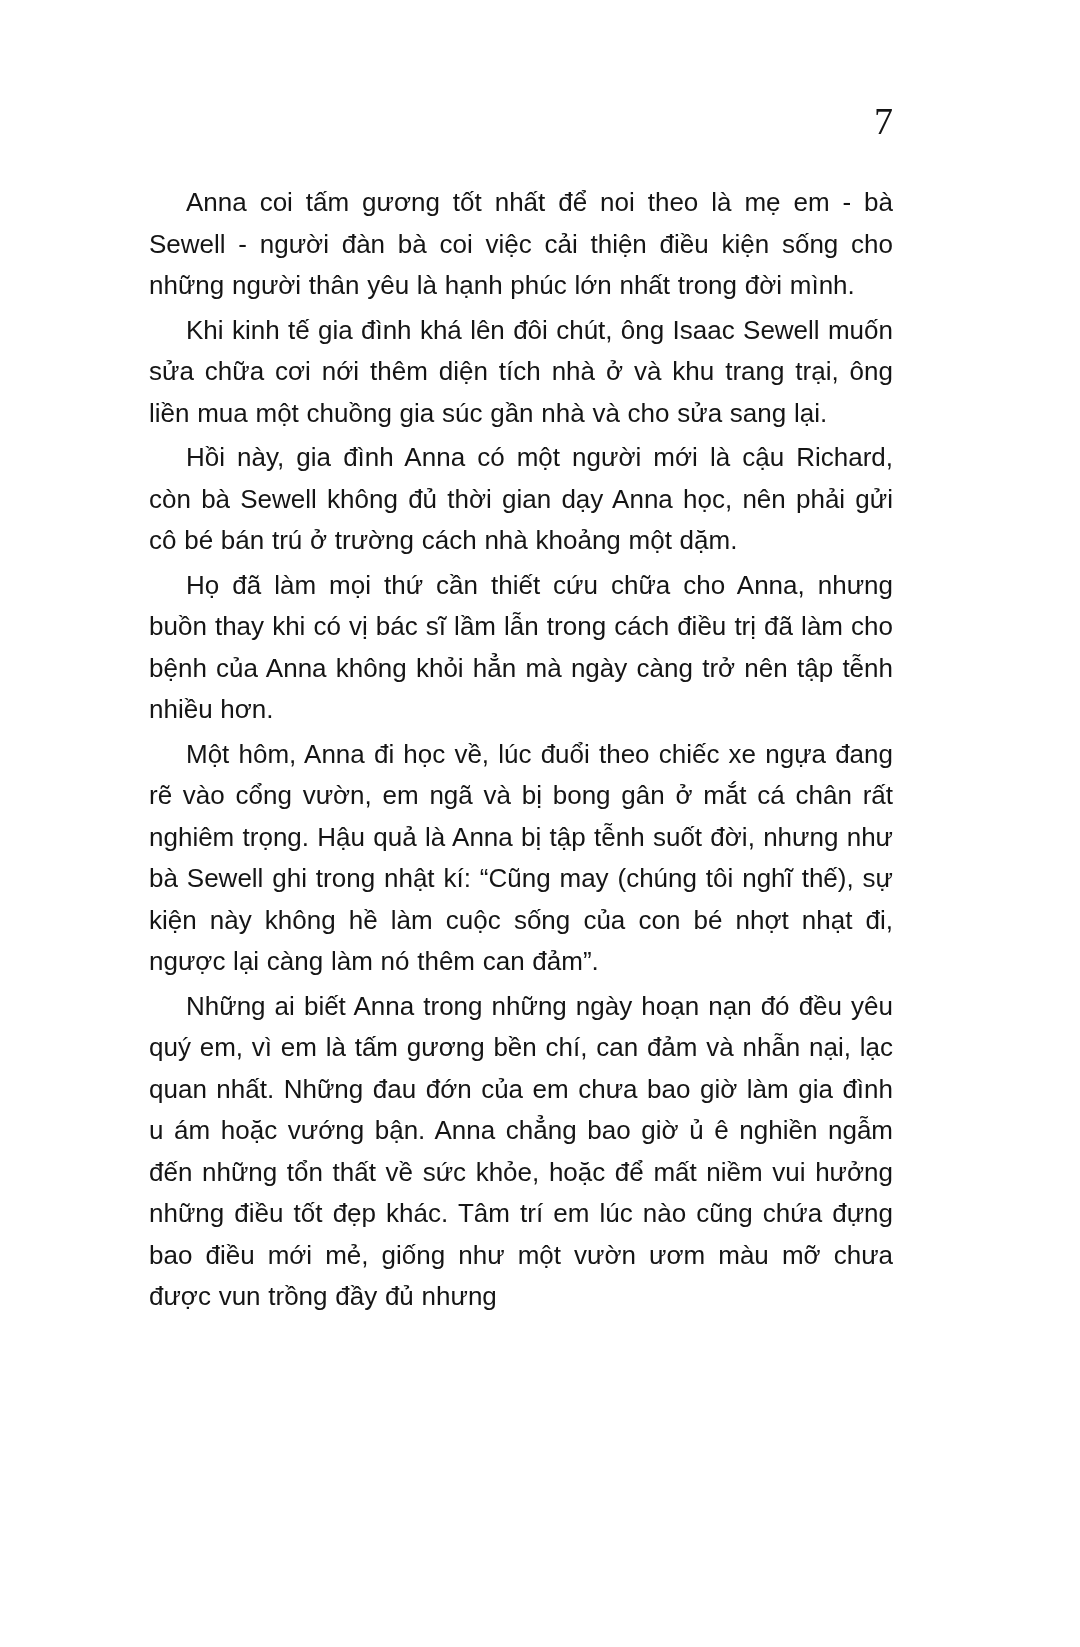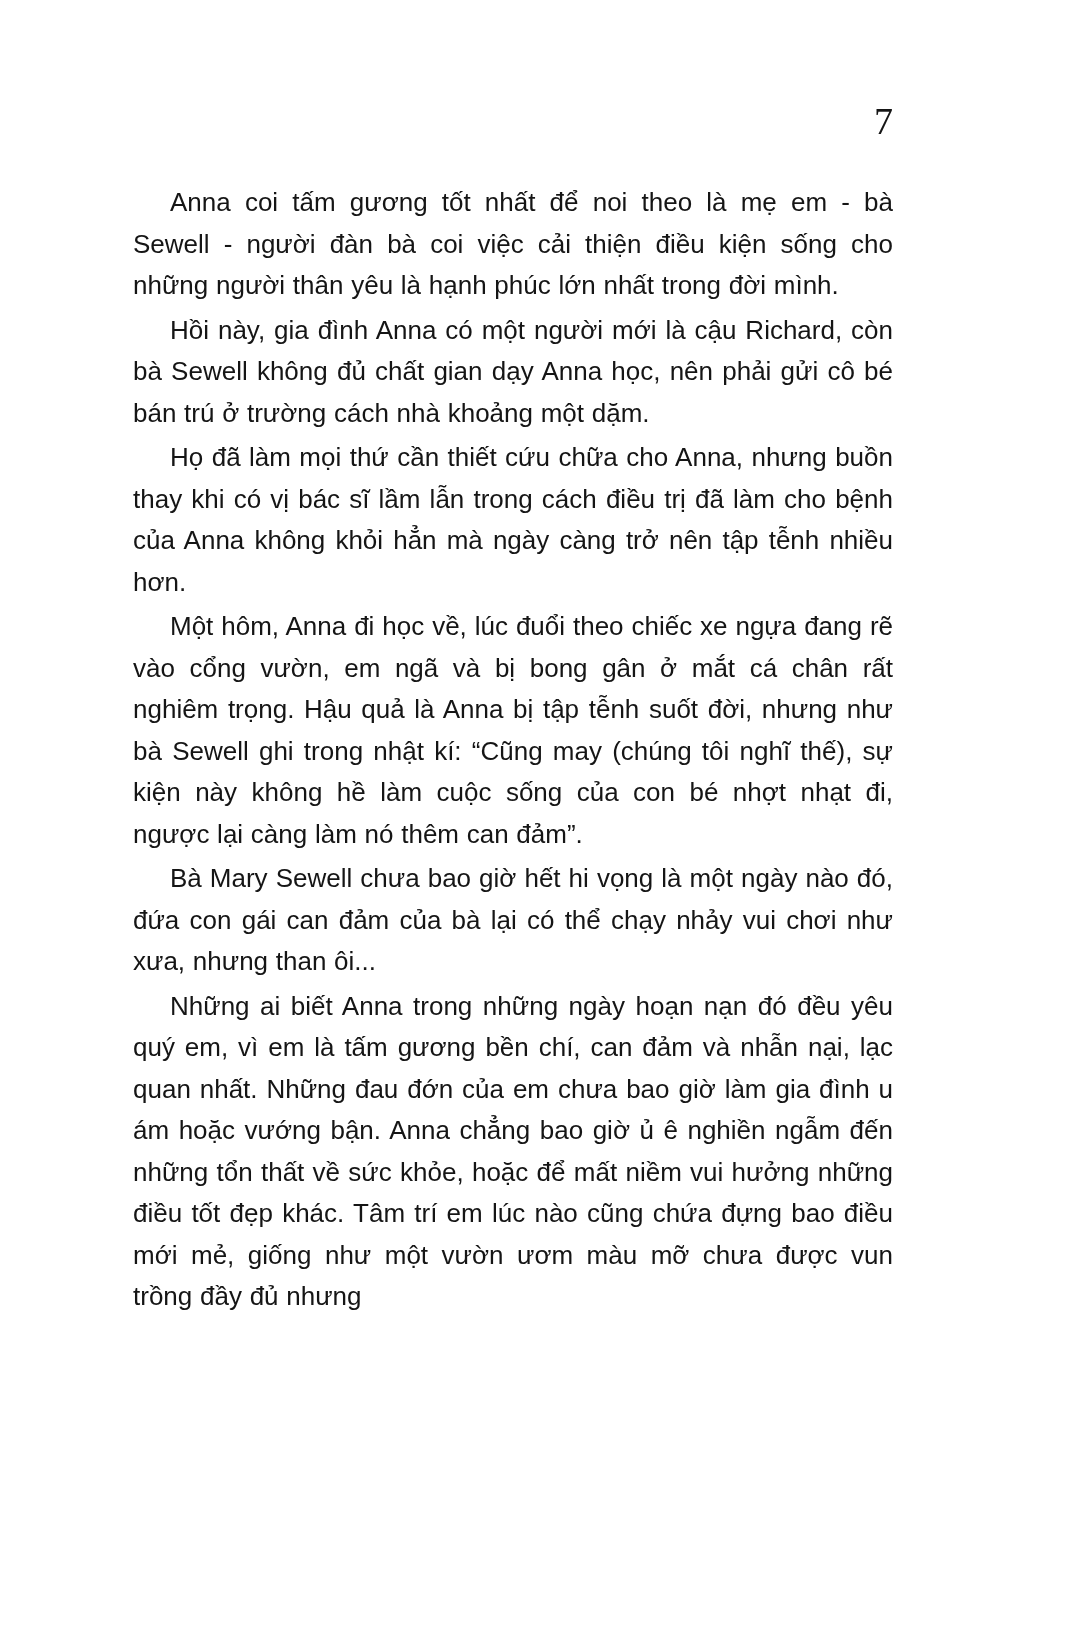--- a/index.html
+++ b/index.html
@@ -26,38 +26,38 @@
     line-height: 42px;
     color: #151515;
   }
   .content {
     position: absolute;
     top: 182px;
     left: 133px;
     width: 760px;
   }
   .content p {
-    margin: 0 0 3px 0;
+    margin: 0 0 3px 16px;
     font-size: 26px;
     line-height: 41.5px;
     color: #151515;
     text-align: justify;
     text-indent: 37px;
     word-spacing: 0.5px;
   }
 </style>
 </head>
 <body>
 
 <div class="page">
 
   <div class="page-number">7</div>
 
   <div class="content">
     <p>Anna coi tấm gương tốt nhất để noi theo là mẹ em - bà Sewell - người đàn bà coi việc cải thiện điều kiện sống cho những người thân yêu là hạnh phúc lớn nhất trong đời mình.</p>
-    <p>Hồi này, gia đình Anna có một người mới là cậu Richard, còn bà Sewell không đủ chất gian dạy Anna học, nên phải gửi cô bé bán trú ở trường cách nhà khoảng một dặm.</p>
+    <p>Khi kinh tế gia đình khá lên đôi chút, ông Isaac Sewell muốn sửa chữa cơi nới thêm diện tích nhà ở và khu trang trại, ông liền mua một chuồng gia súc gần nhà và cho sửa sang lại.</p>
+    <p>Hồi này, gia đình Anna có một người mới là cậu Richard, còn bà Sewell không đủ thời gian dạy Anna học, nên phải gửi cô bé bán trú ở trường cách nhà khoảng một dặm.</p>
     <p>Họ đã làm mọi thứ cần thiết cứu chữa cho Anna, nhưng buồn thay khi có vị bác sĩ lầm lẫn trong cách điều trị đã làm cho bệnh của Anna không khỏi hẳn mà ngày càng trở nên tập tễnh nhiều hơn.</p>
     <p>Một hôm, Anna đi học về, lúc đuổi theo chiếc xe ngựa đang rẽ vào cổng vườn, em ngã và bị bong gân ở mắt cá chân rất nghiêm trọng. Hậu quả là Anna bị tập tễnh suốt đời, nhưng như bà Sewell ghi trong nhật kí: “Cũng may (chúng tôi nghĩ thế), sự kiện này không hề làm cuộc sống của con bé nhợt nhạt đi, ngược lại càng làm nó thêm can đảm”.</p>
-    <p>Bà Mary Sewell chưa bao giờ hết hi vọng là một ngày nào đó, đứa con gái can đảm của bà lại có thể chạy nhảy vui chơi như xưa, nhưng than ôi...</p>
     <p>Những ai biết Anna trong những ngày hoạn nạn đó đều yêu quý em, vì em là tấm gương bền chí, can đảm và nhẫn nại, lạc quan nhất. Những đau đớn của em chưa bao giờ làm gia đình u ám hoặc vướng bận. Anna chẳng bao giờ ủ ê nghiền ngẫm đến những tổn thất về sức khỏe, hoặc để mất niềm vui hưởng những điều tốt đẹp khác. Tâm trí em lúc nào cũng chứa đựng bao điều mới mẻ, giống như một vườn ươm màu mỡ chưa được vun trồng đầy đủ nhưng</p>
   </div>
 
 </div>
 
 </body></html>

